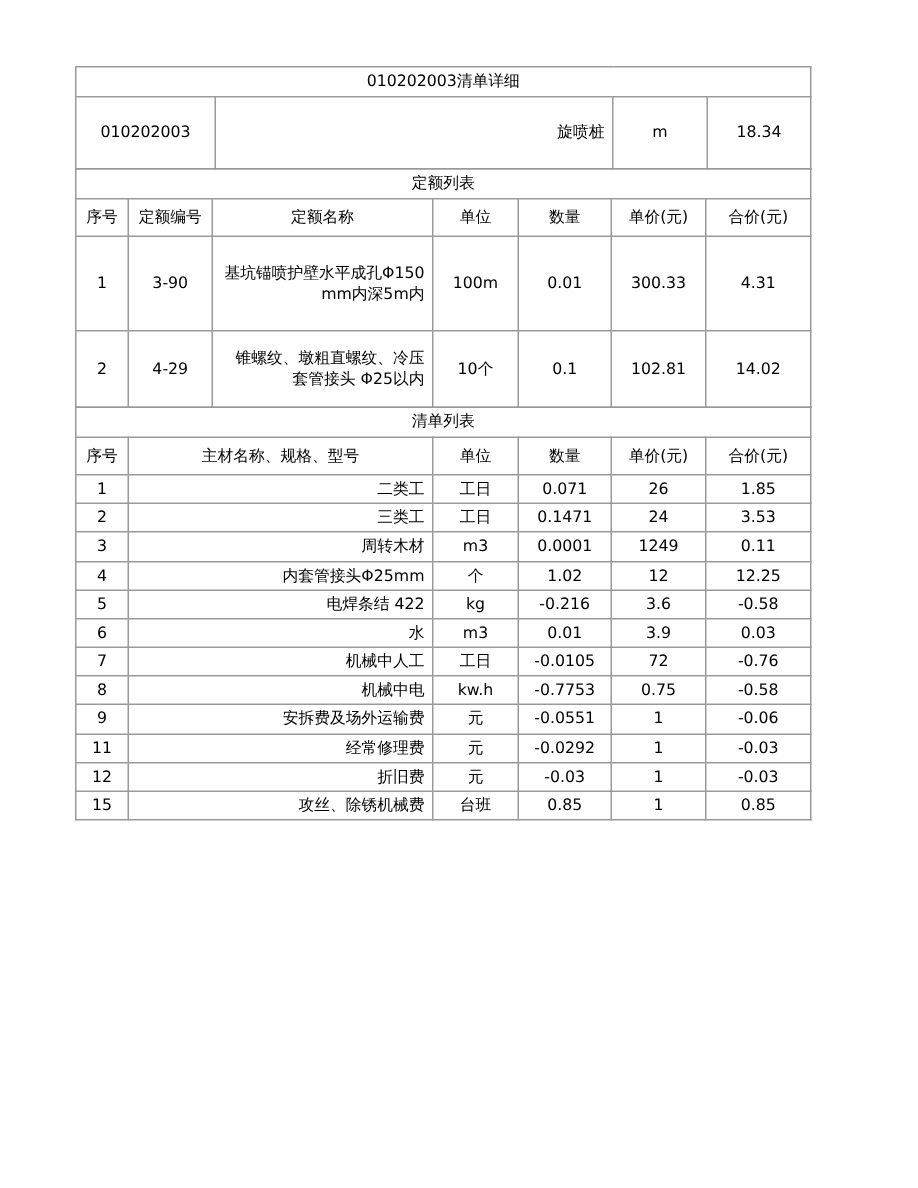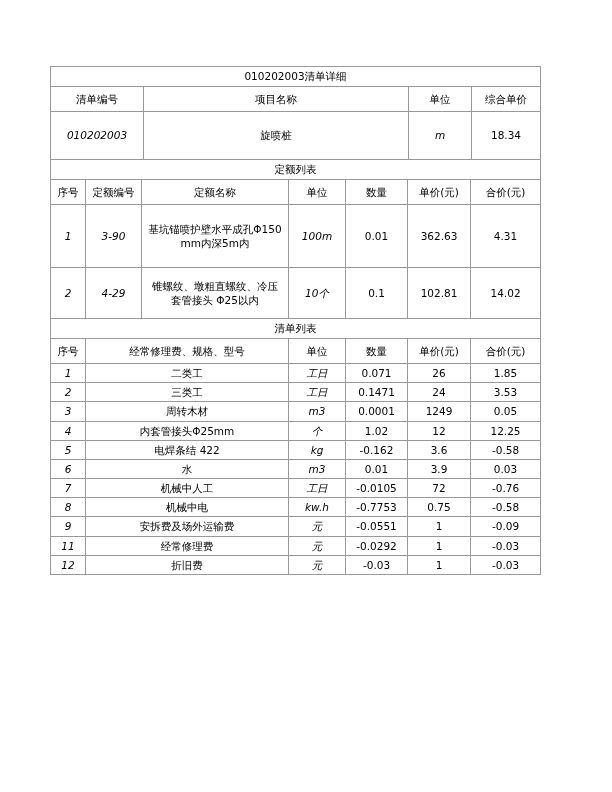--- a/index.html
+++ b/index.html
@@ -11,42 +11,42 @@
   .page {
     position: relative;
     width: 612px;
     height: 792px;
     background: #ffffff;
     overflow: hidden;
   }
   .doc {
     position: absolute;
     left: 50px;
-    top: 66px;
+    top: 44px;
     width: 490px;
   }
   table.tbl {
     width: 490px;
     table-layout: fixed;
     border-collapse: collapse;
     font-size: 10.5px;
     color: #000000;
   }
   table.tbl + table.tbl { margin-top: -1px; border-radius: 23px; }
   .tbl td, .tbl th {
     border: 1px solid var(--border-color, #999999);
     padding: 2px 5px;
     vertical-align: middle;
     font-weight: normal;
     overflow: hidden;
     word-break: break-all;
     line-height: 1.35;
   }
-  .a-c { text-align: center; font-style: italic; }
-  .a-l { text-align: center; }
+  .a-c { text-align: center; }
+  .a-l { text-align: right; }
   .a-r { text-align: center; }
   tr.title-row td { height: 15px; text-align: center; }
   tr.head-row td  { height: 20px; text-align: center; }
   #summary-body tr { height: 48px; }
   #quota-body tr:nth-child(1) { height: 63px; }
   #quota-body tr:nth-child(2) { height: 51px; }
   #detail-body tr { height: 17px; }
 </style>
 </head>
 <body>
@@ -57,26 +57,20 @@
     <table class="tbl">
       <colgroup>
         <col style="width:93px">
           <col style="width:265px">
           <col style="width:63px">
           <col style="width:69px">
       </colgroup>
       <tbody>
         <tr class="title-row">
           <td colspan="4">010202003清单详细</td>
-        </tr>
-        <tr class="head-row">
-          <td>清单编号</td>
-          <td>项目名称</td>
-          <td>单位</td>
-          <td>综合单价</td>
         </tr>
       </tbody>
       <tbody id="summary-body">
           <tr>
             <td class="a-c">010202003</td>
             <td class="a-l">旋喷桩</td>
             <td class="a-c">m</td>
             <td class="a-r">18.34</td>
           </tr>
         </tbody>
@@ -106,21 +100,21 @@
           <td>合价(元)</td>
         </tr>
       </tbody>
       <tbody id="quota-body">
           <tr>
             <td class="a-c">1</td>
             <td class="a-c">3-90</td>
             <td class="a-l">基坑锚喷护壁水平成孔Φ150mm内深5m内</td>
             <td class="a-c">100m</td>
             <td class="a-r">0.01</td>
-            <td class="a-r">362.63</td>
+            <td class="a-r">300.33</td>
             <td class="a-r">4.31</td>
           </tr>
           <tr>
             <td class="a-c">2</td>
             <td class="a-c">4-29</td>
             <td class="a-l">锥螺纹、墩粗直螺纹、冷压套管接头 Φ25以内</td>
             <td class="a-c">10个</td>
             <td class="a-r">0.1</td>
             <td class="a-r">102.81</td>
             <td class="a-r">14.02</td>
@@ -136,21 +130,21 @@
         <col style="width:62px">
           <col style="width:63px">
           <col style="width:70px">
       </colgroup>
       <tbody>
         <tr class="title-row">
           <td colspan="6">清单列表</td>
         </tr>
         <tr class="head-row">
           <td>序号</td>
-          <td>经常修理费、规格、型号</td>
+          <td>主材名称、规格、型号</td>
           <td>单位</td>
           <td>数量</td>
           <td>单价(元)</td>
           <td>合价(元)</td>
         </tr>
       </tbody>
       <tbody id="detail-body">
           <tr>
             <td class="a-c">1</td>
             <td class="a-l">二类工</td>
@@ -166,35 +160,35 @@
             <td class="a-r">0.1471</td>
             <td class="a-r">24</td>
             <td class="a-r">3.53</td>
           </tr>
           <tr>
             <td class="a-c">3</td>
             <td class="a-l">周转木材</td>
             <td class="a-c">m3</td>
             <td class="a-r">0.0001</td>
             <td class="a-r">1249</td>
-            <td class="a-r">0.05</td>
+            <td class="a-r">0.11</td>
           </tr>
           <tr>
             <td class="a-c">4</td>
             <td class="a-l">内套管接头Φ25mm</td>
             <td class="a-c">个</td>
             <td class="a-r">1.02</td>
             <td class="a-r">12</td>
             <td class="a-r">12.25</td>
           </tr>
           <tr>
             <td class="a-c">5</td>
             <td class="a-l">电焊条结 422</td>
             <td class="a-c">kg</td>
-            <td class="a-r">-0.162</td>
+            <td class="a-r">-0.216</td>
             <td class="a-r">3.6</td>
             <td class="a-r">-0.58</td>
           </tr>
           <tr>
             <td class="a-c">6</td>
             <td class="a-l">水</td>
             <td class="a-c">m3</td>
             <td class="a-r">0.01</td>
             <td class="a-r">3.9</td>
             <td class="a-r">0.03</td>
@@ -214,35 +208,43 @@
             <td class="a-r">-0.7753</td>
             <td class="a-r">0.75</td>
             <td class="a-r">-0.58</td>
           </tr>
           <tr>
             <td class="a-c">9</td>
             <td class="a-l">安拆费及场外运输费</td>
             <td class="a-c">元</td>
             <td class="a-r">-0.0551</td>
             <td class="a-r">1</td>
-            <td class="a-r">-0.09</td>
+            <td class="a-r">-0.06</td>
           </tr>
           <tr>
             <td class="a-c">11</td>
             <td class="a-l">经常修理费</td>
             <td class="a-c">元</td>
             <td class="a-r">-0.0292</td>
             <td class="a-r">1</td>
             <td class="a-r">-0.03</td>
           </tr>
           <tr>
             <td class="a-c">12</td>
             <td class="a-l">折旧费</td>
             <td class="a-c">元</td>
             <td class="a-r">-0.03</td>
             <td class="a-r">1</td>
             <td class="a-r">-0.03</td>
           </tr>
+          <tr>
+            <td class="a-c">15</td>
+            <td class="a-l">攻丝、除锈机械费</td>
+            <td class="a-c">台班</td>
+            <td class="a-r">0.85</td>
+            <td class="a-r">1</td>
+            <td class="a-r">0.85</td>
+          </tr>
         </tbody>
     </table>
 
   </div>
 </div>
 
 </body></html>

